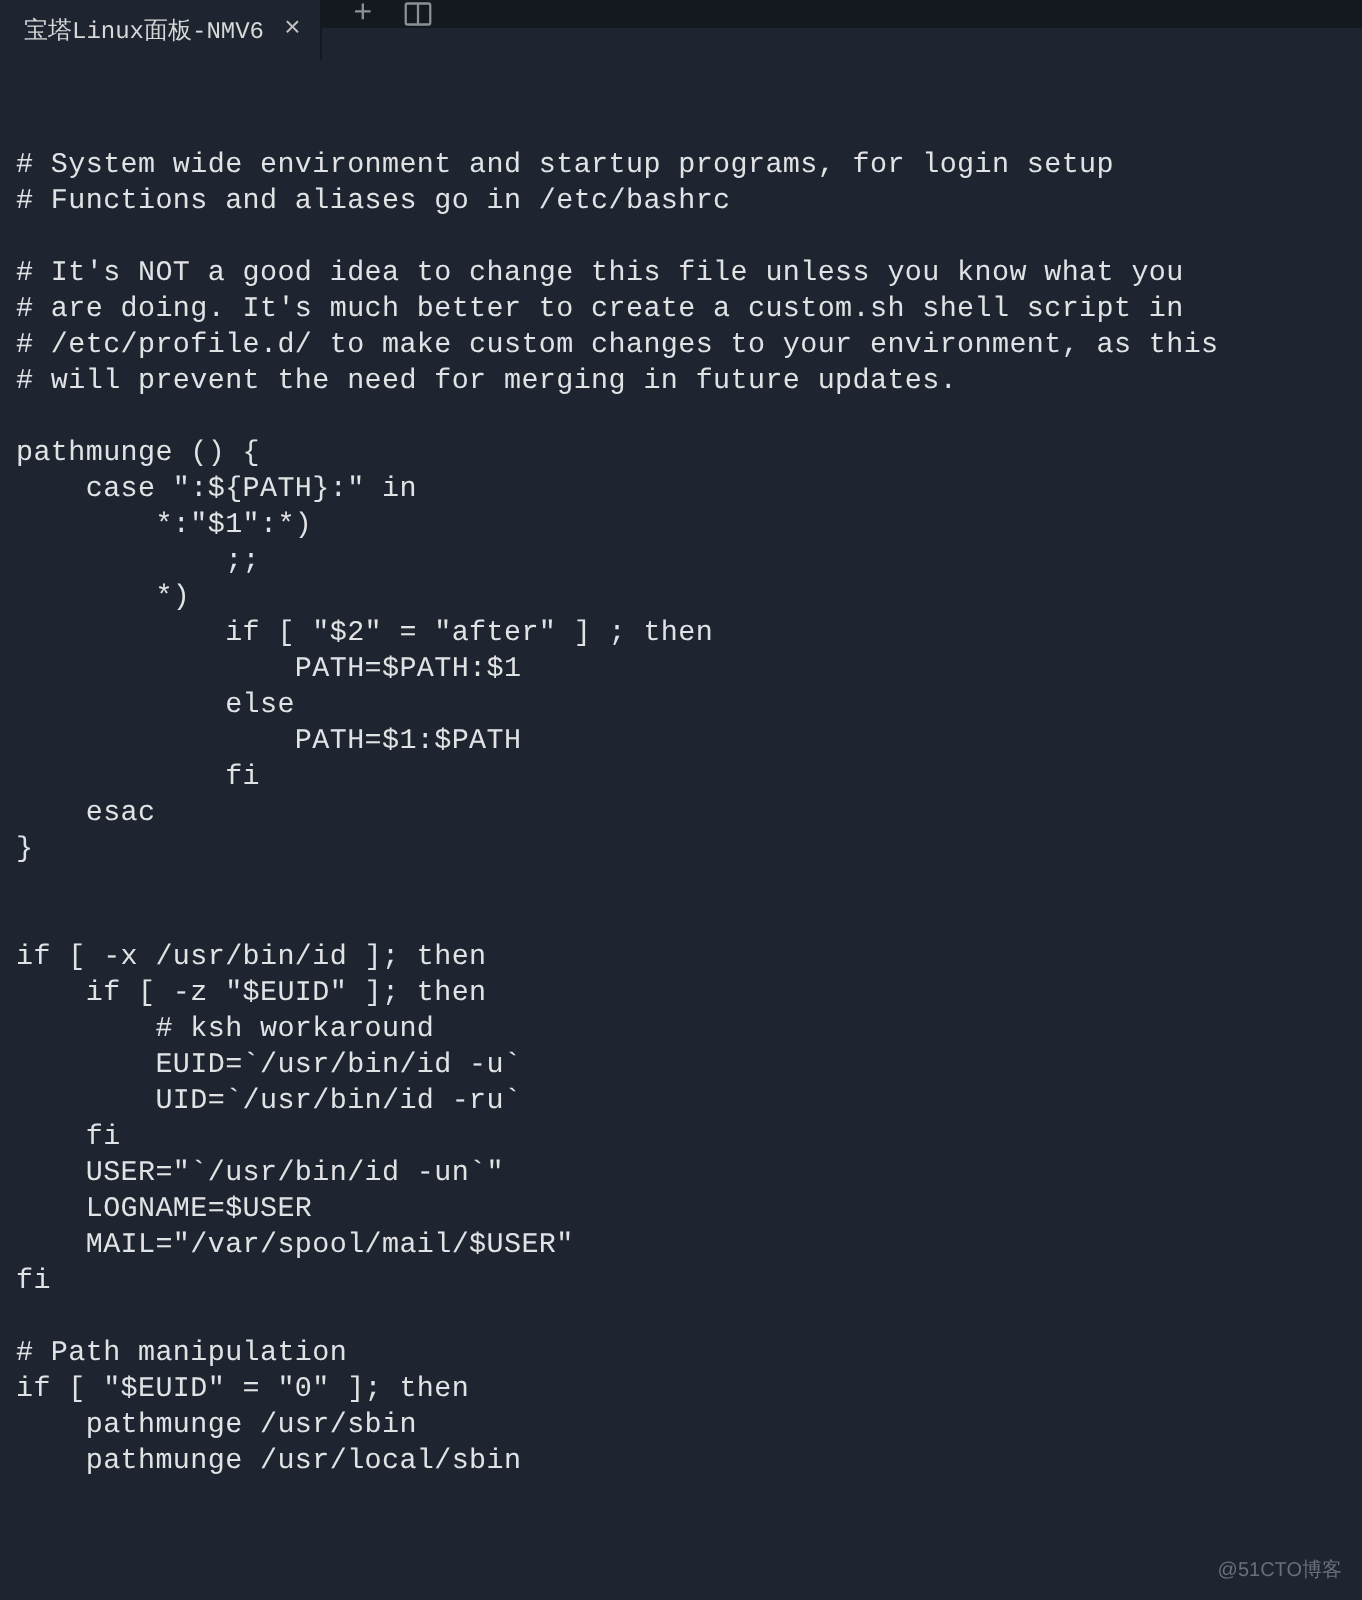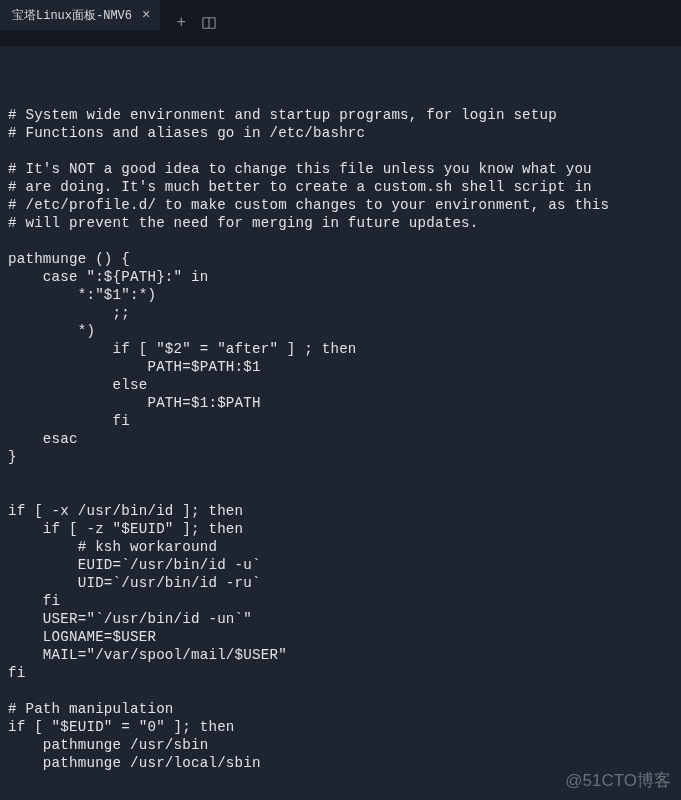--- a/index.html
+++ b/index.html
@@ -4,21 +4,21 @@
   <style>
     * { margin: 0; padding: 0; box-sizing: border-box; }
     html, body { width: 681px; height: 800px; overflow: hidden; }
     body {
       background: #1e2430;
       font-family: "Microsoft YaHei", "Consolas", "Courier New", monospace;
       color: #d0d0d0;
       font-size: 14px;
     }
     .tabbar {
-      height: 46px;
+      height: 14px;
       background: #14181f;
       display: flex;
       align-items: stretch;
     }
     .tab {
       display: flex;
       align-items: center;
       gap: 10px;
       padding: 0 10px 0 12px;
       background: #1e2430;
@@ -67,21 +67,21 @@
       height: 15px;
       background: #e0e2e4;
       vertical-align: text-bottom;
       margin-right: 1px;
     }
     .watermark {
       position: absolute;
       right: 10px;
       bottom: 8px;
       color: #6a7078;
-      font-size: 17px;
+      font-size: 10px;
       font-family: "Microsoft YaHei", sans-serif;
     }
   </style>
 </head>
 <body>
 
 <div class="tabbar">
   <div class="tab">
     <span>宝塔Linux面板-NMV6</span>
     <span class="close-x">×</span>

